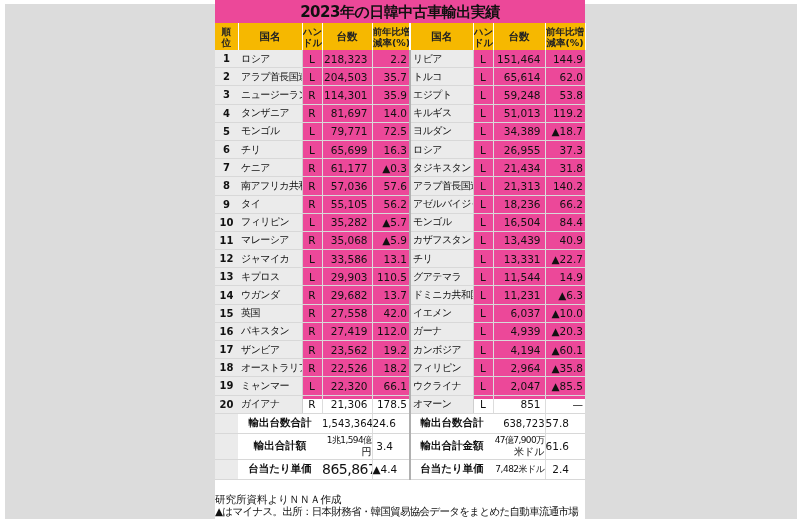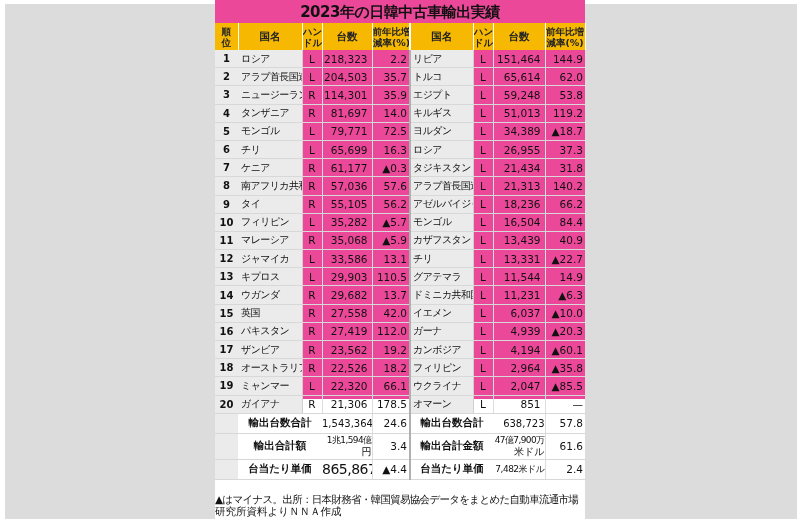--- a/index.html
+++ b/index.html
@@ -26,21 +26,21 @@
   td.rank { background:#ebebeb; text-align:center; font-weight:bold; font-size:10px; }
   td.name { background:#ebebeb; padding-left:3px; font-size:10px; letter-spacing:-0.6px; border-right:1px solid #cfcfcf; }
   td.h { text-align:center; font-size:10.5px; border-right:1px solid #ddd; }
   td.n { text-align:right; padding-right:4px; border-right:1px solid #ddd; }
   td.p { text-align:right; padding-right:2px; border-right:2px solid #b0b0b0; }
   td.p2 { text-align:right; padding-right:2px; }
   td.name2 { padding-left:2px; font-size:10px; letter-spacing:-0.6px; background:#ebebeb; border-right:1px solid #cfcfcf; }
   tbody.sum td { border-bottom:1px solid #d8d8d8; }
   tbody.sum td.slabel { text-align:center; font-weight:bold; font-size:10.5px; }
   tbody.sum td.sval { text-align:right; font-size:10px; line-height:11px; border-right:1px solid #ddd; }
-  tbody.sum td.spct { text-align:right; padding-right:2px; }
+  tbody.sum td.spct { text-align:right; padding-right:16px; }
   tbody.sum td.spct.jp { border-right:2px solid #b0b0b0; }
   tbody.sum td.blank { background:#ebebeb; }
   .r1 td { height:19px; } .r2 td { height:25px; } .r3 td { height:19px; }
   .note { position:absolute; left:0; top:493px; width:370px; font-size:10.5px; line-height:12px; color:#111; }
 </style>
 </head>
 <body>
 
 <div class="side left"></div>
 <div class="side right"></div>
@@ -345,16 +345,16 @@
         <td class="sval" style="font-size:14px;letter-spacing:-0.5px">865,867円</td>
         <td class="spct jp">▲4.4</td>
         <td class="slabel" colspan="2">台当たり単価</td>
         <td class="sval" style="font-size:9px;letter-spacing:-0.5px">7,482米ドル</td>
         <td class="spct">2.4</td>
       </tr>
     </tbody>
   </table>
 
   <div class="note">
+    <div>研究所資料よりＮＮＡ作成</div>
     <div style="letter-spacing:-0.7px">▲はマイナス。出所：日本財務省・韓国貿易協会データをまとめた自動車流通市場</div>
-    <div>研究所資料よりＮＮＡ作成</div>
   </div>
 </div>
 
 </body></html>

